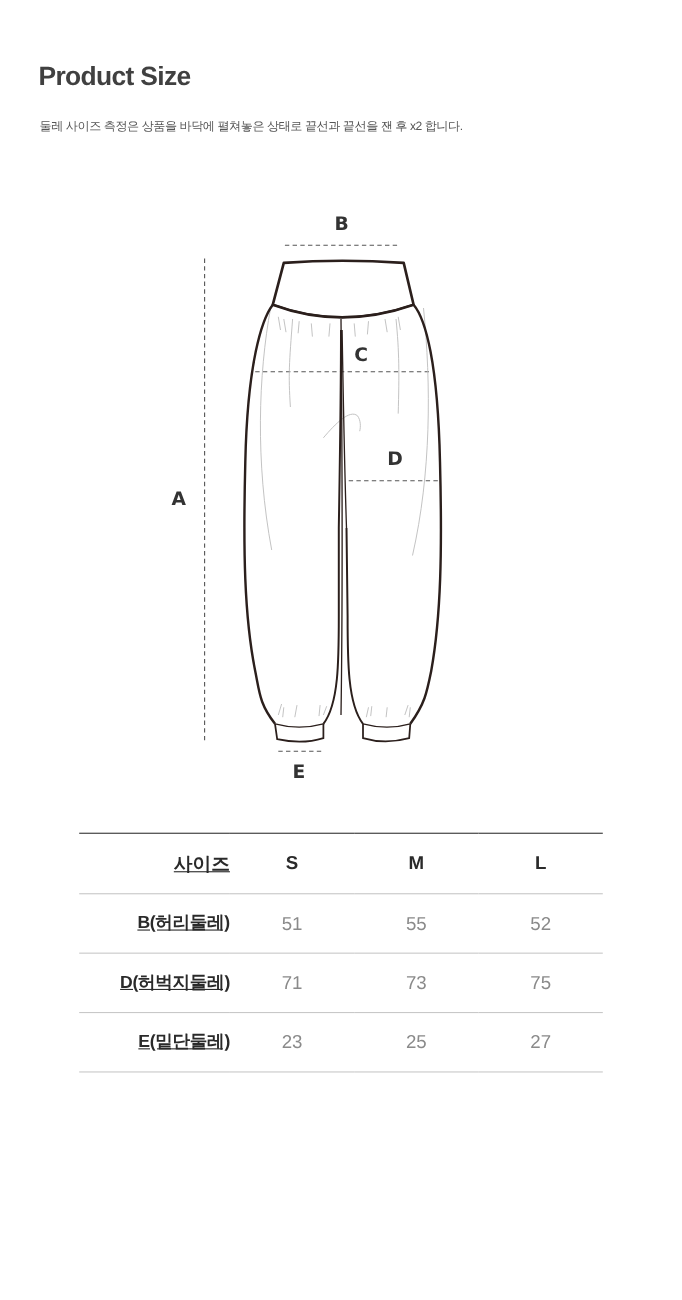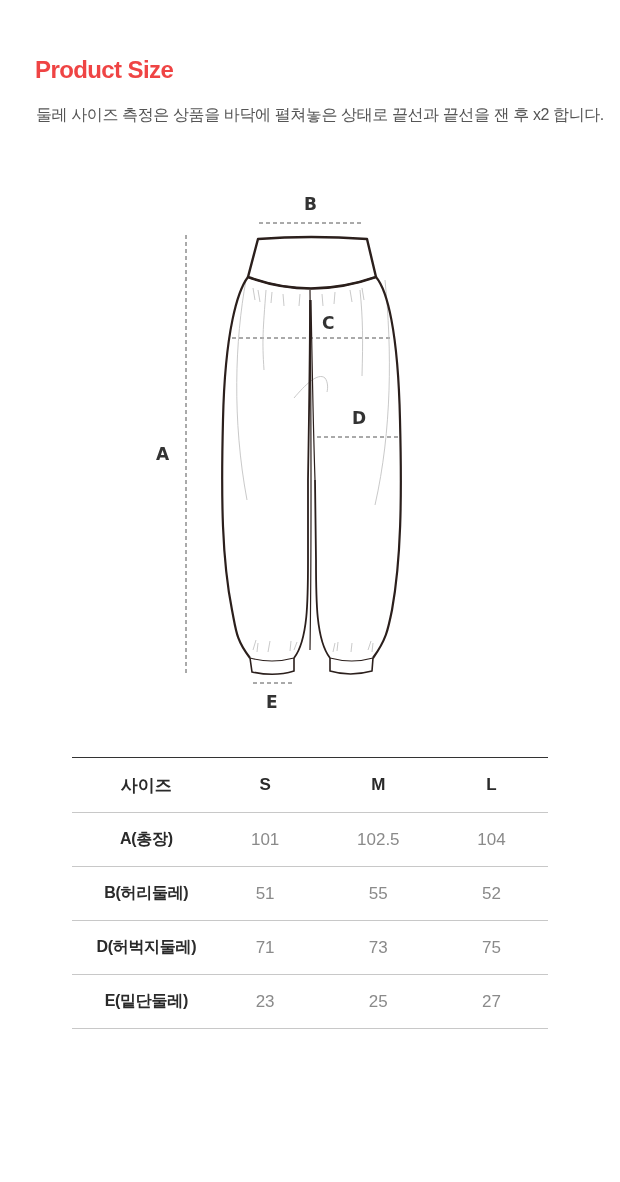--- a/index.html
+++ b/index.html
@@ -3,43 +3,43 @@
   <meta charset="utf-8">
   <style>
     html, body { margin: 0; padding: 0; background: #ffffff; }
     body {
       width: 620px; height: 1182px; position: relative; overflow: hidden;
       font-family: "Liberation Sans", "DejaVu Sans", sans-serif;
       color: #222222;
     }
     .title {
       position: absolute; left: 35px; top: 56px;
-      font-size: 24px; font-weight: 700; letter-spacing: -0.6px; color: #ef4444;
+      font-size: 24px; font-weight: 700; letter-spacing: -0.6px; color: #404040;
     }
     .desc {
       position: absolute; left: 36px; top: 102px; width: 570px;
-      font-size: 16px; line-height: 26px; color: #555555; letter-spacing: -0.4px;
+      font-size: 11px; line-height: 26px; color: #555555; letter-spacing: -0.4px;
     }
     .desc div { white-space: nowrap; }
     .diagram { position: absolute; left: 0; top: 180px; width: 620px; height: 540px; }
     .diagram svg { position: absolute; left: 0; top: 0; }
     .lbl {
       position: absolute; font-size: 17px; font-weight: 700; color: #333333;
       font-family: "DejaVu Sans", sans-serif;
     }
     .size-table {
       position: absolute; left: 72px; top: 757px; width: 476px;
       border-collapse: collapse; border-top: 1.5px solid #333333;
     }
     .size-table td, .size-table th {
       height: 53px; border-bottom: 1px solid #c8c8c8; padding: 0;
       font-size: 17px; text-align: center; vertical-align: middle;
     }
     .size-table th { font-weight: 700; color: #2a2a2a; height: 54px; }
-    .size-table th.first, .size-table td.first { text-align: center; padding-left: 12px; width: 128px; }
+    .size-table th.first, .size-table td.first { text-align: right; padding-left: 12px; width: 128px; text-decoration: underline; }
     .size-table td.first { font-weight: 700; color: #2a2a2a; font-size: 16px; letter-spacing: -0.3px; }
     .size-table td.val { color: #8a8a8a; font-weight: 400; }
     .size-table .col { width: 116px; }
   </style>
 </head>
 <body>
 
 <div class="title">Product Size</div>
 <div class="desc">
   <div>둘레 사이즈 측정은 상품을 바닥에 펼쳐놓은 상태로 끝선과 끝선을 잰 후 x2 합니다.</div>
@@ -92,26 +92,20 @@
 
 <table class="size-table">
   <tbody>
       <tr>
     <th class="first">사이즈</th>
     <th class="col">S</th>
     <th class="col">M</th>
     <th class="col">L</th>
   </tr>
   <tr>
-    <td class="first">A(총장)</td>
-    <td class="val">101</td>
-    <td class="val">102.5</td>
-    <td class="val">104</td>
-  </tr>
-  <tr>
     <td class="first">B(허리둘레)</td>
     <td class="val">51</td>
     <td class="val">55</td>
     <td class="val">52</td>
   </tr>
   <tr>
     <td class="first">D(허벅지둘레)</td>
     <td class="val">71</td>
     <td class="val">73</td>
     <td class="val">75</td>

